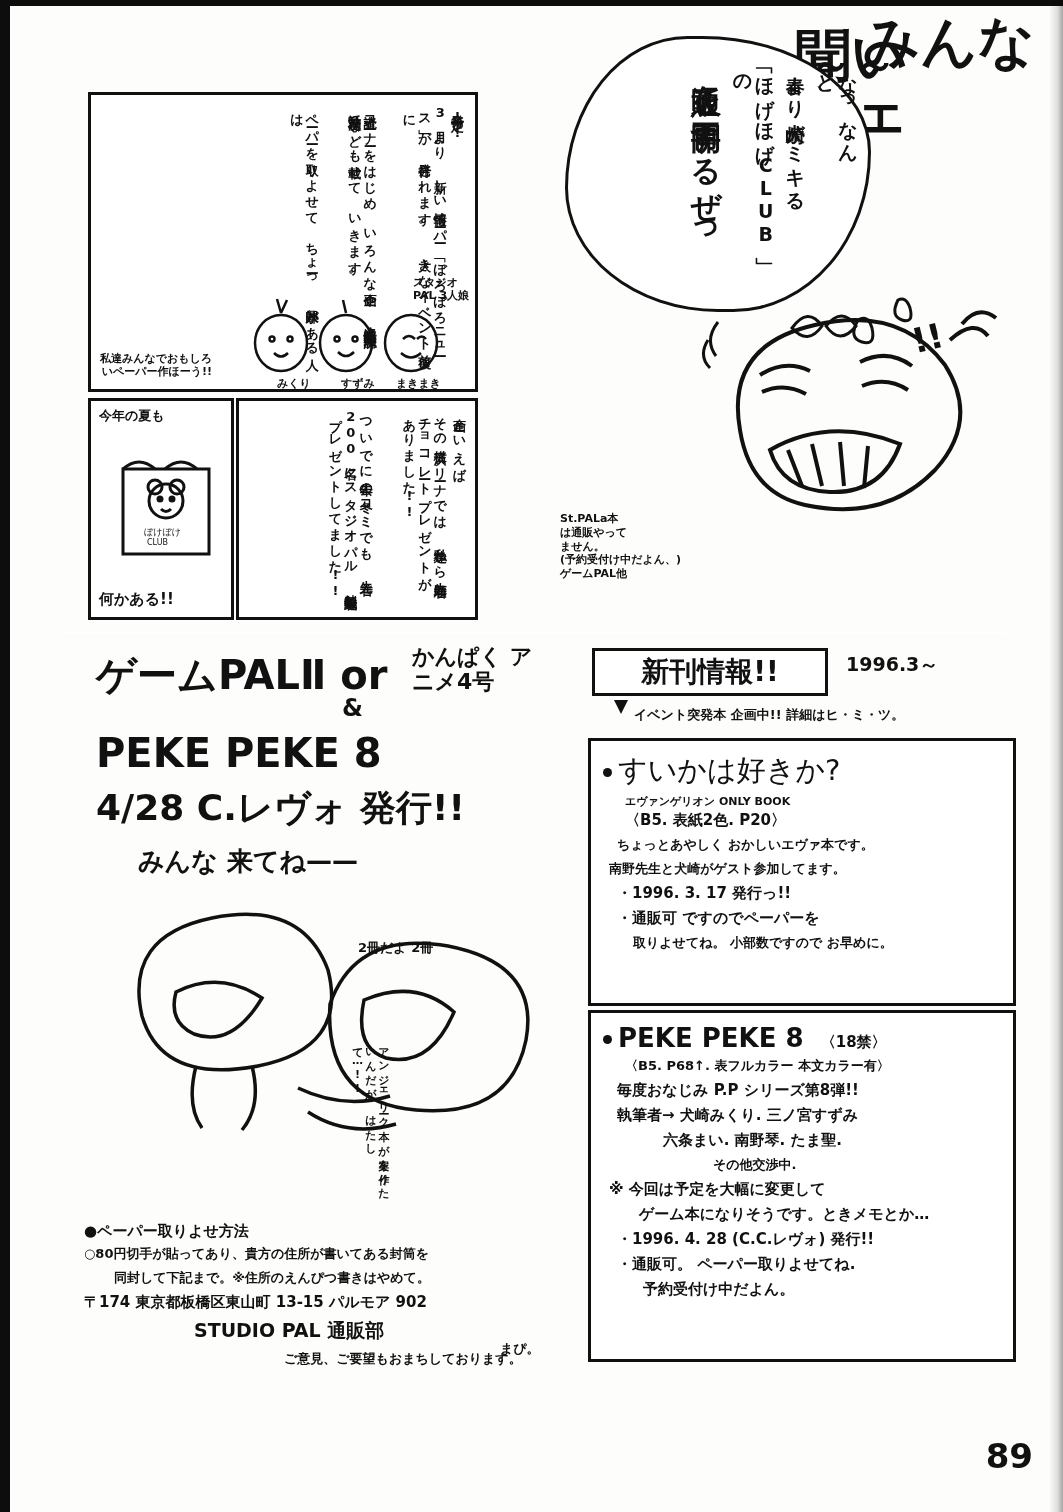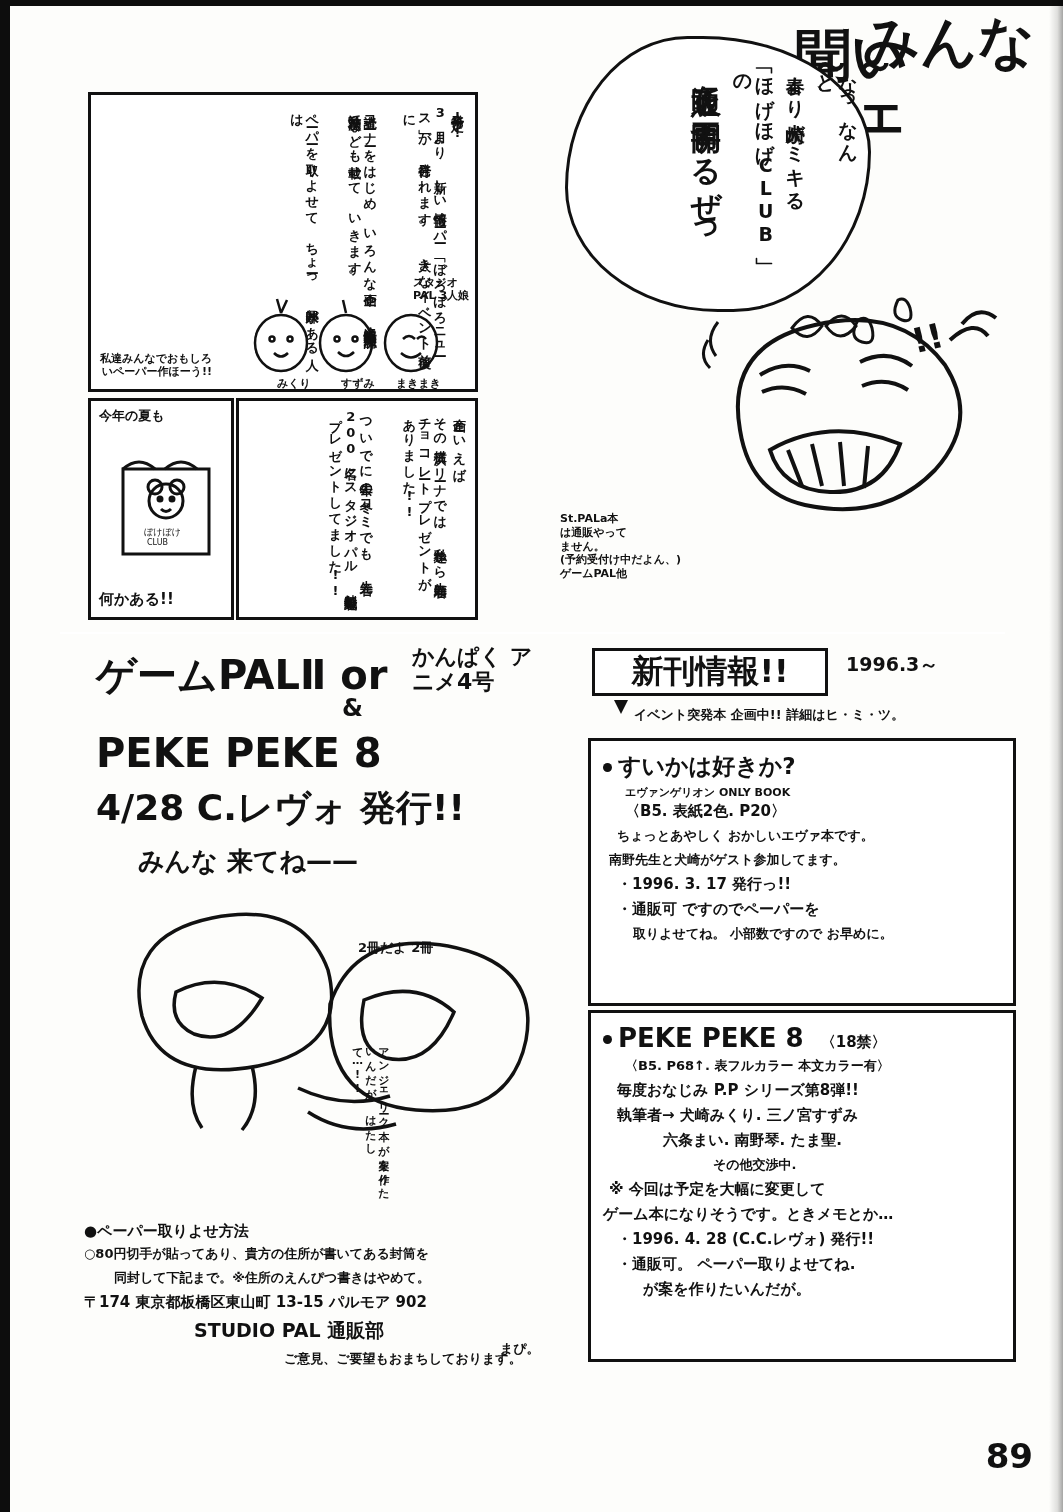--- a/index.html
+++ b/index.html
@@ -277,31 +277,31 @@
   <div style="position:absolute; left:84px; top:1222px; width:500px;">
     <div class="hand md" style="margin-bottom:4px;">●ペーパー取りよせ方法</div>
     <div class="hand sm rowline">○80円切手が貼ってあり、貴方の住所が書いてある封筒を</div>
     <div class="hand sm rowline" style="padding-left:30px;">同封して下記まで。※住所のえんぴつ書きはやめて。</div>
     <div class="hand md rowline">〒174  東京都板橋区東山町 13-15 パルモア 902</div>
     <div class="hand lg rowline" style="padding-left:110px;">STUDIO PAL  通販部</div>
     <div class="hand sm rowline" style="padding-left:200px;">ご意見、ご要望もおまちしております。</div>
   </div>
   <div class="hand sm" style="position:absolute; left:500px; top:1340px;">まぴ。</div>
 
-  <div class="hdrbox" style="left:592px; top:648px; width:236px; height:48px; font-size:32px;">
+  <div class="hdrbox" style="left:592px; top:648px; width:236px; height:48px; font-size:28px;">
     <span>新刊情報!!</span>
   </div>
   <div class="hand lg" style="position:absolute; left:846px; top:652px;">1996.3～</div>
 
   <div class="arrow-down" style="left:614px; top:700px;"></div>
   <div class="hand sm" style="position:absolute; left:634px; top:706px;">イベント突発本 企画中!! 詳細はヒ・ミ・ツ。</div>
 
   <div class="panel" style="left:588px; top:738px; width:428px; height:268px;">
     <div style="padding:10px 12px;">
-      <div style="font-size:23px; font-weight:700;">
+      <div style="font-size:29px; font-weight:400;">
         <span class="bullet"></span><span>すいかは好きか?</span>
       </div>
       <div class="hand tiny" style="margin:3px 0 2px 22px;">エヴァンゲリオン ONLY BOOK</div>
       <div class="hand md" style="margin:2px 0 6px 22px;">〈B5. 表紙2色. P20〉</div>
       <div class="hand sm rowline" style="margin-left:14px;">ちょっとあやしく おかしいエヴァ本です。</div>
       <div class="hand sm rowline" style="margin-left:6px;">南野先生と犬崎がゲスト参加してます。</div>
       <div class="hand md rowline" style="margin-left:14px;">・1996. 3. 17  発行っ!!</div>
       <div class="hand md rowline" style="margin-left:14px;">・通販可 ですのでペーパーを</div>
       <div class="hand sm rowline" style="margin-left:30px;">取りよせてね。 小部数ですので お早めに。</div>
     </div>
@@ -312,22 +312,22 @@
       <div style="font-size:26px; font-weight:700;">
         <span class="bullet"></span><span>PEKE PEKE 8</span>
         <span class="hand md" style="margin-left:8px;">〈18禁〉</span>
       </div>
       <div class="hand sm" style="margin:4px 0 6px 22px;">〈B5. P68↑. 表フルカラー 本文カラー有〉</div>
       <div class="hand md rowline" style="margin-left:14px;">毎度おなじみ P.P シリーズ第8弾!!</div>
       <div class="hand md rowline" style="margin-left:14px;">執筆者→ 犬崎みくり. 三ノ宮すずみ</div>
       <div class="hand md rowline" style="margin-left:60px;">六条まい. 南野琴. たま聖.</div>
       <div class="hand sm rowline" style="margin-left:110px;">その他交渉中.</div>
       <div class="hand md rowline" style="margin-left:6px;">※ 今回は予定を大幅に変更して</div>
-      <div class="hand md rowline" style="">ゲーム本になりそうです。ときメモとか…</div>
+      <div class="hand md rowline" style="margin-left:36px;">ゲーム本になりそうです。ときメモとか…</div>
       <div class="hand md rowline" style="margin-left:14px;">・1996. 4. 28 (C.C.レヴォ) 発行!!</div>
       <div class="hand md rowline" style="margin-left:14px;">・通販可。 ペーパー取りよせてね.</div>
-      <div class="hand md rowline" style="margin-left:40px;">が案を作りたいんだが。</div>
+      <div class="hand md rowline" style="margin-left:40px;">予約受付け中だよん。</div>
     </div>
   </div>
 
   <div class="pgnum">89</div>
 
 </div>
 
 </body></html>

